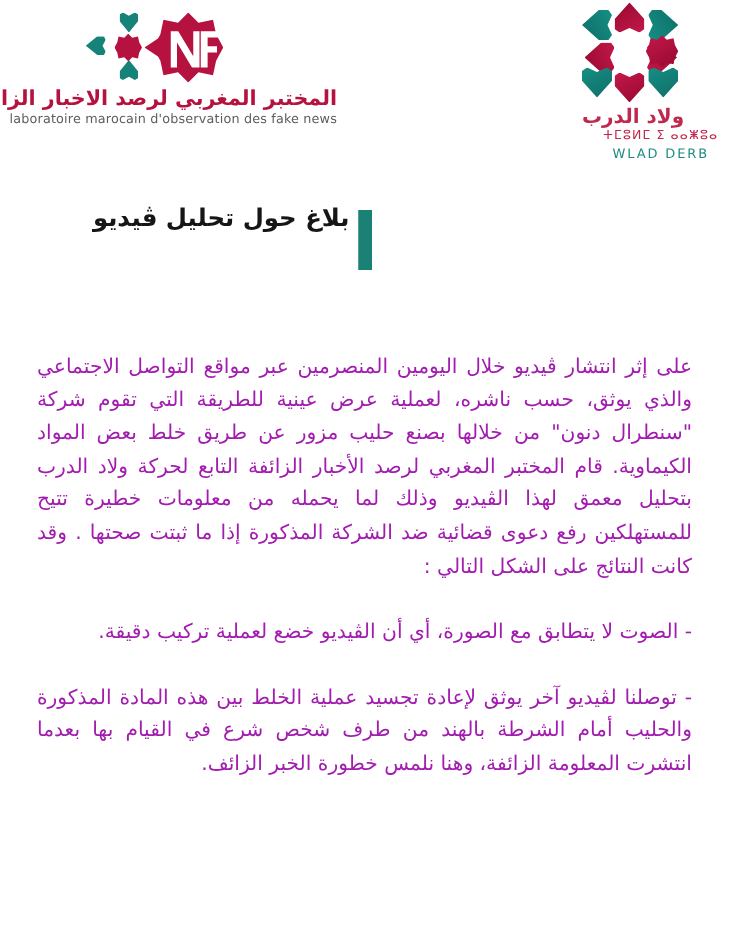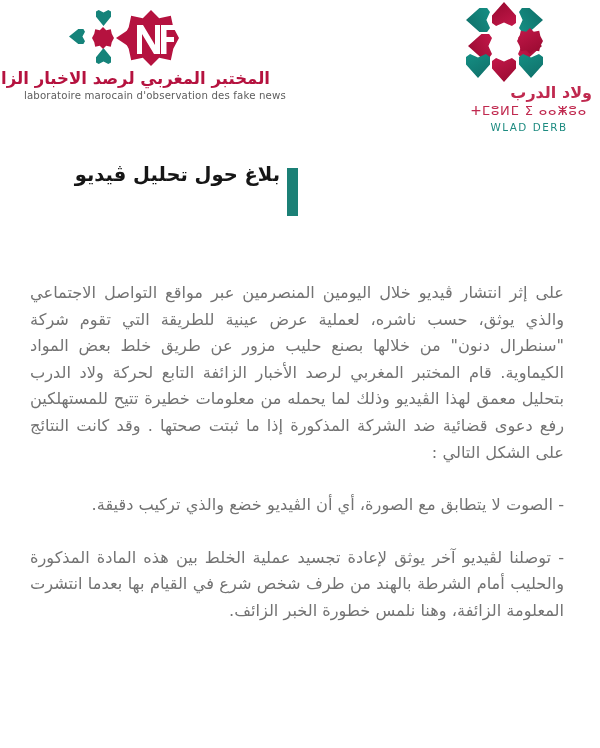--- a/index.html
+++ b/index.html
@@ -94,22 +94,22 @@
     text-align: center;
     font-size: 16.5px;
     font-weight: 700;
     color: #b5123f;
     letter-spacing: 0px;
     direction: rtl;
     line-height: 1.15;
     white-space: nowrap;
   }
   .ll-fr {
-    margin: 1px 0 0 16px;
-    text-align: left;
+    margin: 1px 0 0 0;
+    text-align: center;
     font-size: 10.2px;
     color: #5d5d5d;
     direction: ltr;
     letter-spacing: 0.15px;
     white-space: nowrap;
   }
 
   
   .logo-right {
     position: absolute;
@@ -144,31 +144,31 @@
     width: 26px; height: 26px;
     background: linear-gradient(150deg,#c4184a,#96092f);
     clip-path: polygon(
       50% 0%, 64.6% 14.6%, 85.4% 10.2%, 89.8% 31%, 100% 50%,
       89.8% 69%, 85.4% 89.8%, 64.6% 85.4%, 50% 100%, 35.4% 85.4%,
       14.6% 89.8%, 10.2% 69%, 0% 50%, 10.2% 31%, 14.6% 10.2%, 35.4% 14.6%
     );
   }
   .lr-ar {
     margin-top: 3px;
-    text-align: right;
+    text-align: left;
     font-size: 16px;
     font-weight: 600;
     color: #c0294f;
     direction: rtl;
     white-space: nowrap;
   }
   .lr-tif {
     margin-top: 1px;
     text-align: center;
-    font-size: 13px;
+    font-size: 10px;
     color: #c0294f;
     letter-spacing: 0.9px;
     direction: ltr;
     white-space: nowrap;
   }
   .lr-lat {
     margin-top: 3px;
     text-align: center;
     font-size: 10.4px;
     font-weight: 400;
@@ -216,22 +216,22 @@
     left: 30px;
     top: 280px;
     width: 540px;
     direction: rtl;
     text-align: justify;
     text-align-last: right;
   }
   .para {
     font-size: 16.2px;
     line-height: 26.6px;
-    color: #737373;
-    margin: 0 6px 20px 0;
+    color: #a21caf;
+    margin: 0 16px 20px 0;
     font-family: "DejaVu Sans", "Liberation Sans", sans-serif;
   }
   .para.p1 { margin-bottom: 26px; }
   .para.p2 { margin-bottom: 26px; text-align-last: right; }
   .para.p3 { margin-bottom: 23px; }
   .para.p4 { margin-bottom: 0; }
 </style>
 </head>
 <body>
 
@@ -293,15 +293,15 @@
 
 <div class="title-block">
   <div class="title-bar"></div>
   <div class="title-lines">
     <div class="title-line">بلاغ حول تحليل ڤيديو</div>
   </div>
 </div>
 
 <div class="content">
   <p class="para p1">على إثر انتشار ڤيديو خلال اليومين المنصرمين عبر مواقع التواصل الاجتماعي والذي يوثق، حسب ناشره، لعملية عرض عينية للطريقة التي تقوم شركة "سنطرال دنون" من خلالها بصنع حليب مزور عن طريق خلط بعض المواد الكيماوية. قام المختبر المغربي لرصد الأخبار الزائفة التابع لحركة ولاد الدرب بتحليل معمق لهذا الڤيديو وذلك لما يحمله من معلومات خطيرة تتيح للمستهلكين رفع دعوى قضائية ضد الشركة المذكورة إذا ما ثبتت صحتها . وقد كانت النتائج على الشكل التالي :</p>
-  <p class="para p2">- الصوت لا يتطابق مع الصورة، أي أن الڤيديو خضع والذي تركيب دقيقة.</p>
+  <p class="para p2">- الصوت لا يتطابق مع الصورة، أي أن الڤيديو خضع لعملية تركيب دقيقة.</p>
   <p class="para p4">- توصلنا لڤيديو آخر يوثق لإعادة تجسيد عملية الخلط بين هذه المادة المذكورة والحليب أمام الشرطة بالهند من طرف شخص شرع في القيام بها بعدما انتشرت المعلومة الزائفة، وهنا نلمس خطورة الخبر الزائف.</p>
 </div>
 
 </body></html>

